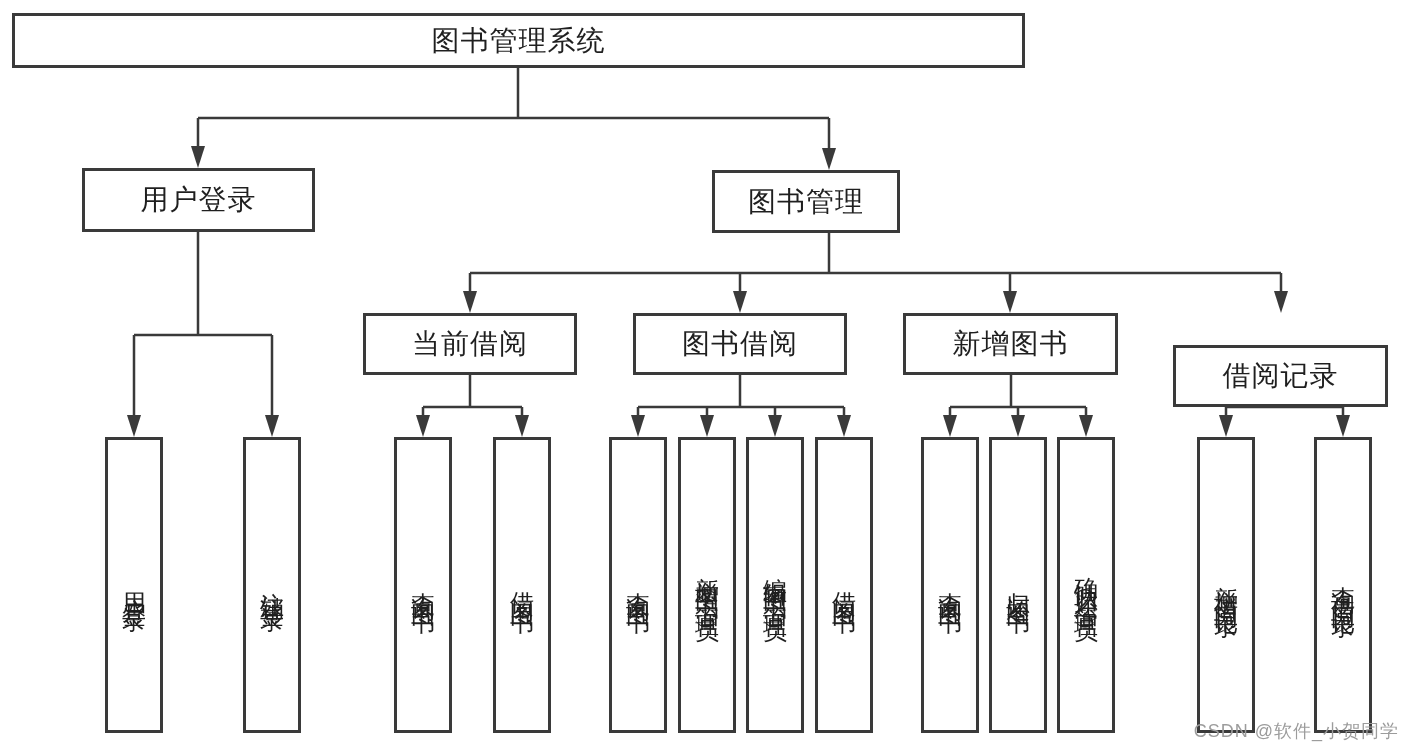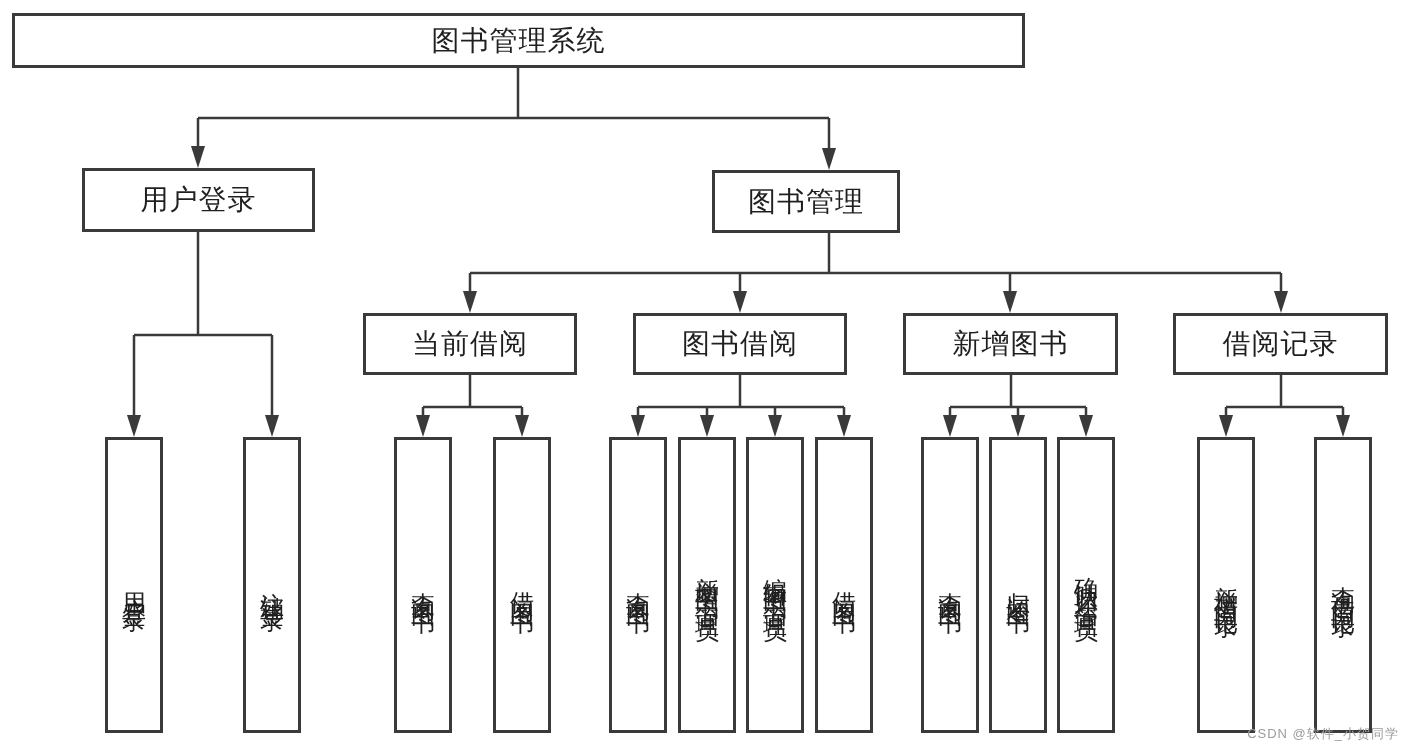--- a/index.html
+++ b/index.html
@@ -38,21 +38,21 @@
     writing-mode: vertical-rl;
     text-orientation: mixed;
     font-size: 24px;
     letter-spacing: 6px;
     line-height: 1;
   }
   .watermark {
     position: absolute;
     right: 6px;
     bottom: 4px;
-    font-size: 13px;
+    font-size: 18px;
     color: #9c9c9c;
     letter-spacing: 1px;
     white-space: nowrap;
   }
 </style>
 </head>
 <body>
 
 <div class="canvas">
 
@@ -109,21 +109,21 @@
 
   <div class="box hbox" style="left:363px;">
     <span class="htext">当前借阅</span>
   </div>
   <div class="box hbox" style="left:633px;font-family:Liberation Serif, serif;">
     <span class="htext">图书借阅</span>
   </div>
   <div class="box hbox" style="left:903px; width:215px;">
     <span class="htext">新增图书</span>
   </div>
-  <div class="box hbox" style="left:1173px; width:215px;">
+  <div class="box hbox" style="left:1173px; width:215px;margin-top:32px;">
     <span class="htext">借阅记录</span>
   </div>
 
   <div class="box leaf" style="left:105px;">
     <span class="vtext">用户登录</span>
   </div>
   <div class="box leaf" style="left:243px;">
     <span class="vtext">注销登录</span>
   </div>
 

